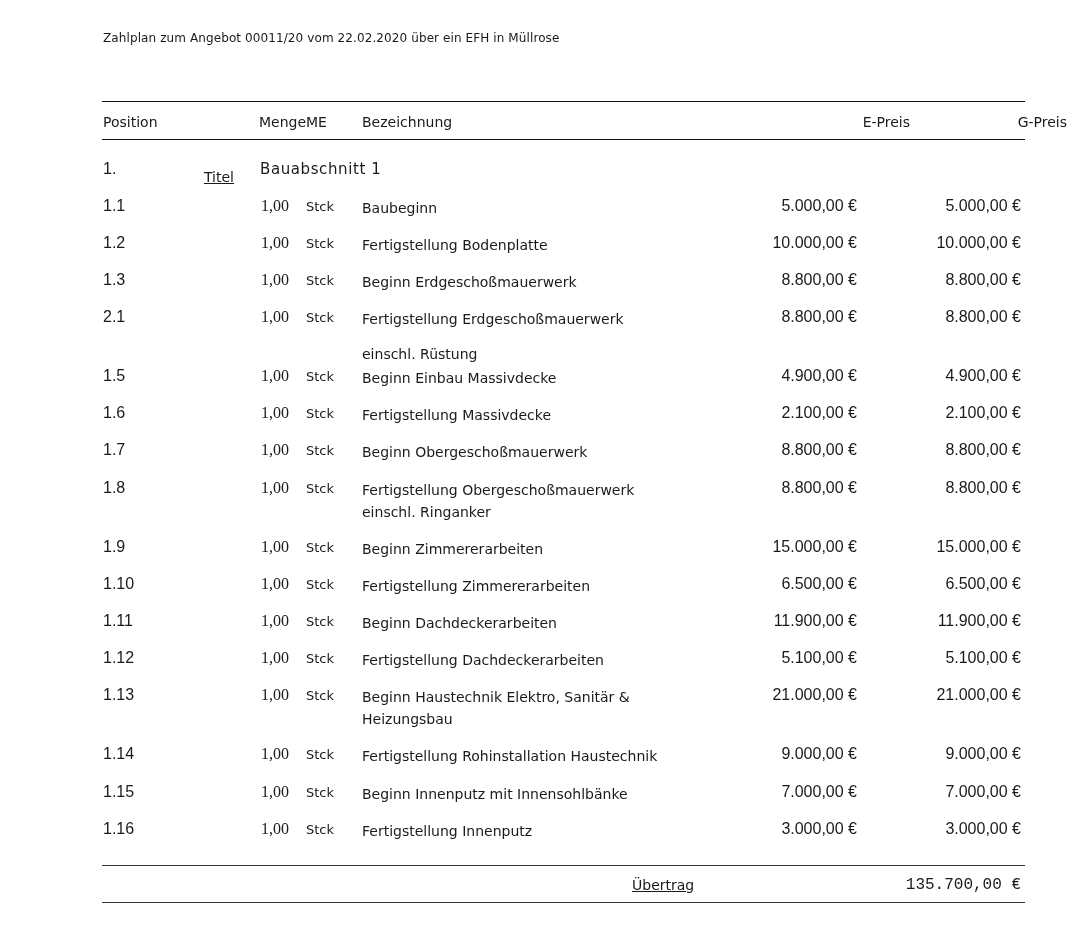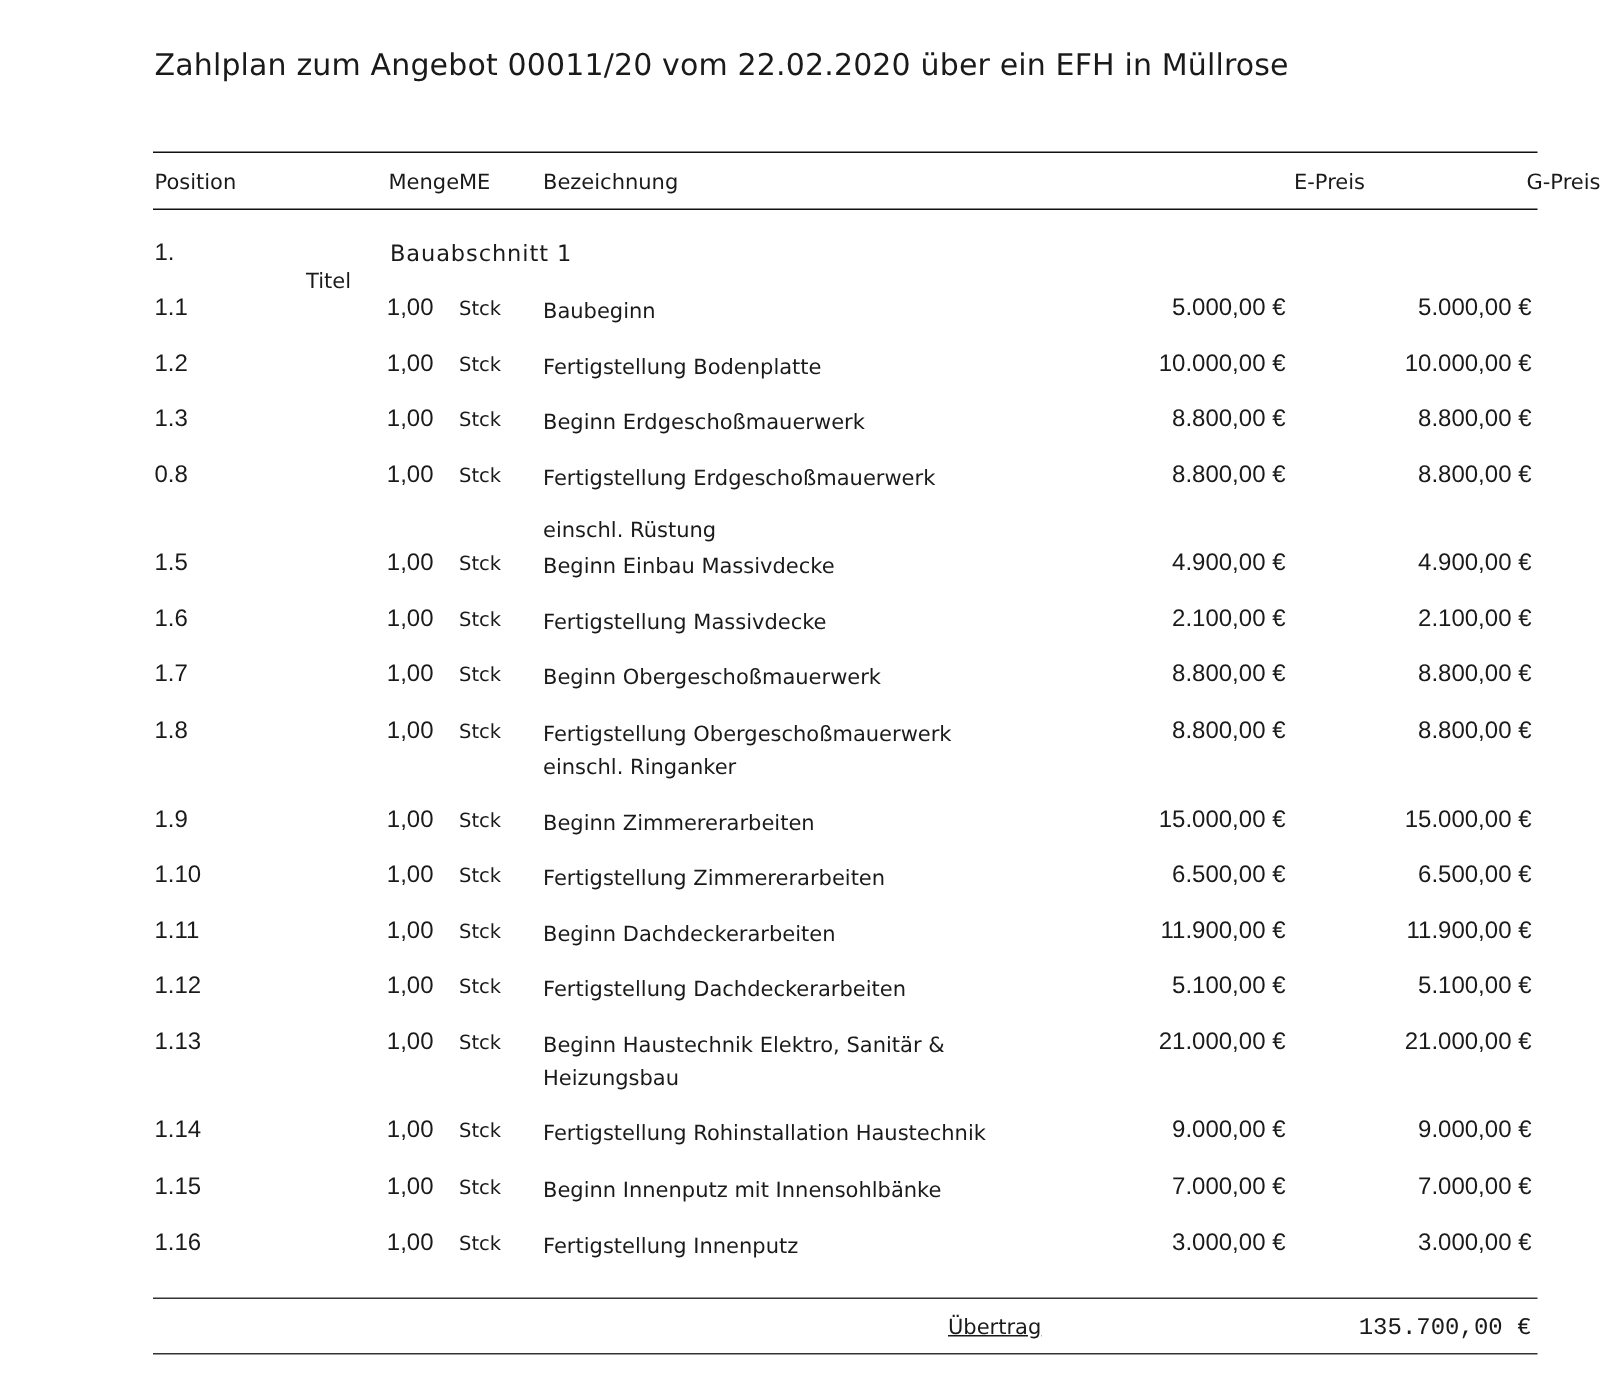--- a/index.html
+++ b/index.html
@@ -12,21 +12,21 @@
       height: 930px;
       position: relative;
       overflow: hidden;
       color: #1a1a1a;
       font-family: "DejaVu Sans", "Liberation Sans", sans-serif;
     }
     .doc-title {
       position: absolute;
       left: 103px;
       top: 31px;
-      font-size: 20px;
+      font-size: 12px;
       letter-spacing: 0.1px;
       white-space: nowrap;
     }
     .rule {
       position: absolute;
       left: 102px;
       width: 923px;
       height: 0;
       border-top: 1.5px solid #111;
     }
@@ -51,28 +51,28 @@
     .h-gpreis { right: 60px; }
 
     .row {
       position: absolute;
       left: 0;
       width: 1080px;
       font-size: 15px;
       line-height: 20px;
     }
     .c-pos { left: 103px; font-size: 16px; font-family: "Liberation Sans", sans-serif; }
-    .c-menge { right: 791px; font-size: 16px; font-family: Liberation Sans, sans-serif; }
+    .c-menge { right: 791px; font-size: 16px; font-family: Liberation Serif, serif; }
     .c-me { left: 306px; font-size: 13px; top: 1px; }
     .c-bez { left: 362px; font-size: 14px; top: 1px; line-height: 22px; }
     .c-epreis { right: 223px; font-size: 16px; font-family: "Liberation Sans", sans-serif; }
     .c-gpreis { right: 59px; font-size: 16px; font-family: "Liberation Sans", sans-serif; }
 
     .title-row .c-pos { left: 103px; }
-    .title-label { left: 204px; font-size: 14px; top: 19px; }
+    .title-label { left: 204px; font-size: 14px; top: 8px; text-decoration: underline; }
     .title-name { left: 260px; font-size: 15px; letter-spacing: 0.6px; }
 
     .total-label { left: 632px; font-size: 14px; text-decoration: underline; }
     .total-value { right: 59px; font-size: 16px; font-family: Liberation Mono, monospace; }
   </style>
 </head>
 <body>
 
 <div>
   <div class="doc-title">Zahlplan zum Angebot 00011/20 vom 22.02.2020 über ein EFH in Müllrose</div>
@@ -117,21 +117,21 @@
   <div class="row" style="top:270px;">
     <span class="cell c-pos">1.3</span>
     <span class="cell c-menge">1,00</span>
     <span class="cell c-me">Stck</span>
     <span class="cell c-bez">Beginn Erdgeschoßmauerwerk</span>
     <span class="cell c-epreis">8.800,00 €</span>
     <span class="cell c-gpreis">8.800,00 €</span>
   </div>
 
   <div class="row" style="top:307px;">
-    <span class="cell c-pos">0.8</span>
+    <span class="cell c-pos">2.1</span>
     <span class="cell c-menge">1,00</span>
     <span class="cell c-me">Stck</span>
     <span class="cell c-bez">Fertigstellung Erdgeschoßmauerwerk</span>
     <span class="cell c-bez" style="top:23px;margin-top:13px;">einschl. Rüstung</span>
     <span class="cell c-epreis">8.800,00 €</span>
     <span class="cell c-gpreis">8.800,00 €</span>
   </div>
 
   <div class="row" style="top:366px;">
     <span class="cell c-pos">1.5</span>

